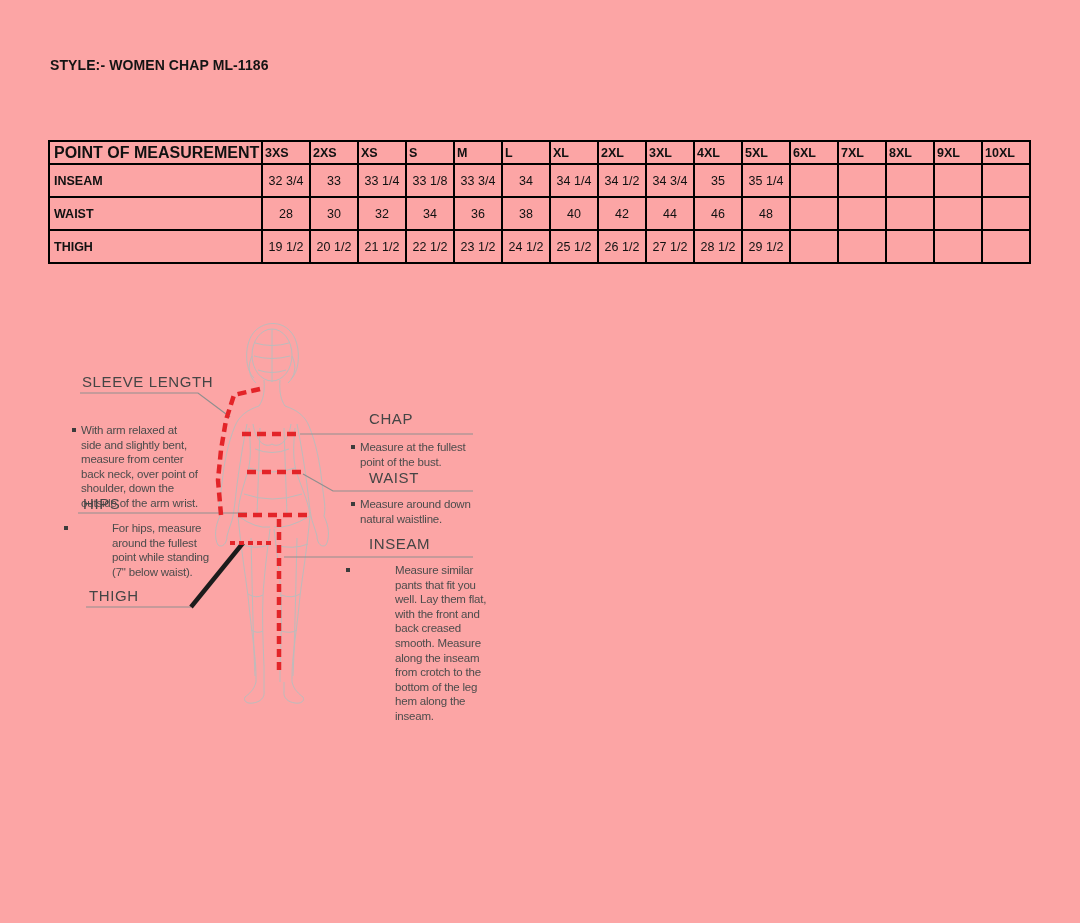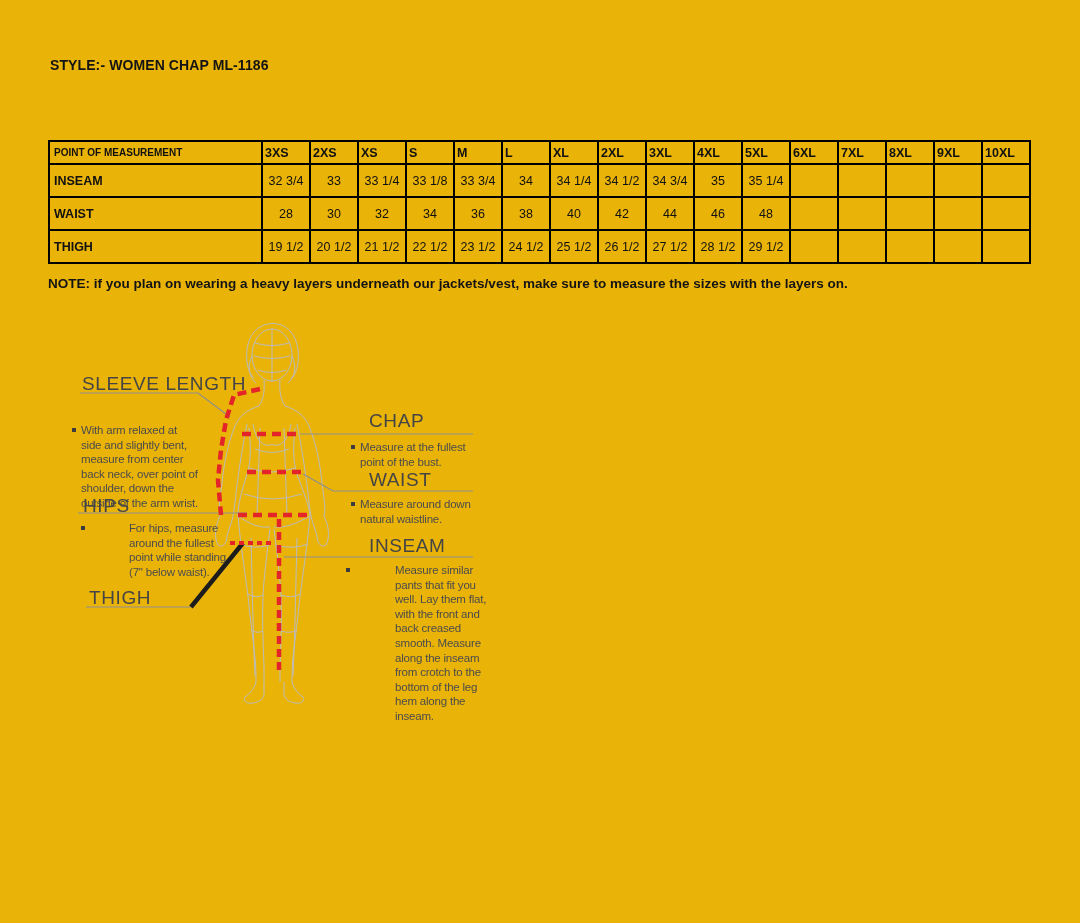--- a/index.html
+++ b/index.html
@@ -1,33 +1,33 @@
 <!DOCTYPE html>
 <html><head>
 <meta charset="utf-8">
 <style>
   html,body{margin:0;padding:0;background:#fff;}
-  .page{position:relative;width:1080px;height:923px;background:#eab308;overflow:hidden;
+  .page{position:relative;width:1080px;height:923px;background:#fca5a5;overflow:hidden;
         font-family:"Liberation Sans",sans-serif;color:#111;}
   .doc-title{position:absolute;left:50px;top:57px;font-size:14px;font-weight:700;color:#141414;letter-spacing:.1px;}
   .note-line{position:absolute;left:48px;top:276px;font-size:13.5px;font-weight:700;color:#141414;}
 
   
   table.size-table{position:absolute;left:48px;top:140px;border-collapse:collapse;table-layout:fixed;width:981px;}
   table.size-table th,table.size-table td{border:2px solid #000;font-size:12.5px;white-space:nowrap;overflow:hidden;}
   table.size-table thead th{height:21px;font-weight:700;text-align:left;padding:0 2px;}
-  table.size-table thead th:first-child{text-align:left;padding-left:4px;font-size:10px;margin-left:29px;}
+  table.size-table thead th:first-child{text-align:left;padding-left:4px;font-size:16px;margin-left:29px;}
   table.size-table tbody th{height:29px;font-weight:700;text-align:left;padding-left:4px;}
   table.size-table tbody td{height:29px;font-weight:400;text-align:center;}
   col.c-label{width:213px;} col.c-size{width:48px;}
 
   
   .diagram{position:absolute;left:55px;top:298px;width:460px;height:425px;}
   .diagram svg{position:absolute;left:0;top:0;}
-  .dg-head{position:absolute;font-size:19px;font-weight:400;color:#454545;letter-spacing:.6px;white-space:nowrap;}
+  .dg-head{position:absolute;font-size:15px;font-weight:400;color:#454545;letter-spacing:.6px;white-space:nowrap;}
   .dg-desc{position:absolute;display:flex;gap:5px;font-size:11.5px;line-height:1.27;color:#4c4c4c;letter-spacing:-.2px;}
   .dg-desc .bullet{flex:0 0 auto;width:4px;height:4px;background:#3c3c3c;margin-top:5px;}
 </style>
 </head>
 <body>
 
 <div class="page">
 
   <div class="doc-title">STYLE:- WOMEN CHAP ML-1186</div>
 
@@ -126,21 +126,20 @@
           <td>29 1/2</td>
           <td></td>
           <td></td>
           <td></td>
           <td></td>
           <td></td>
         </tr>
       </tbody>
   </table>
 
-  <div class="note-line">NOTE: if you plan on wearing a heavy layers underneath our jackets/vest, make sure to measure the sizes with the layers on.</div>
 
   <div class="diagram">
     <svg width="460" height="425" viewBox="0 0 460 425">
 
       <g fill="none" stroke="#bcbcbc" stroke-width="1">
         <path d="M199,80 C189,71 189,44 200,33 C210,23 226,23 235,33 C246,44 246,72 236,81"></path>
         <ellipse cx="217" cy="57" rx="20" ry="26"></ellipse>
         <path d="M217,31 V84"></path>
         <path d="M200,45 Q217,50 234,45"></path>
         <path d="M199,58 Q217,63 235,58"></path>
@@ -203,21 +202,21 @@
       </g>
     </svg>
 
     <div class="dg-head" style="left:27px;top:75px;">SLEEVE LENGTH</div>
     <div class="dg-desc" style="left:17px;top:101px;width:128px;margin-top:24px;">
       <span class="bullet"></span>
       <span>With arm relaxed at side and slightly bent, measure from center back neck, over point of shoulder, down the outside of the arm wrist.</span>
     </div>
 
     <div class="dg-head" style="left:28px;top:197px;">HIPS</div>
-    <div class="dg-desc" style="left:26px;top:223px;width:145px;gap:44px;">
+    <div class="dg-desc" style="left:9px;top:223px;width:145px;gap:44px;">
       <span class="bullet"></span>
       <span>For hips, measure around the fullest point while standing (7" below waist).</span>
     </div>
 
     <div class="dg-head" style="left:34px;top:289px;">THIGH</div>
 
     <div class="dg-head" style="left:314px;top:112px;">CHAP</div>
     <div class="dg-desc" style="left:296px;top:142px;width:126px;">
       <span class="bullet"></span>
       <span>Measure at the fullest point of the bust.</span>

